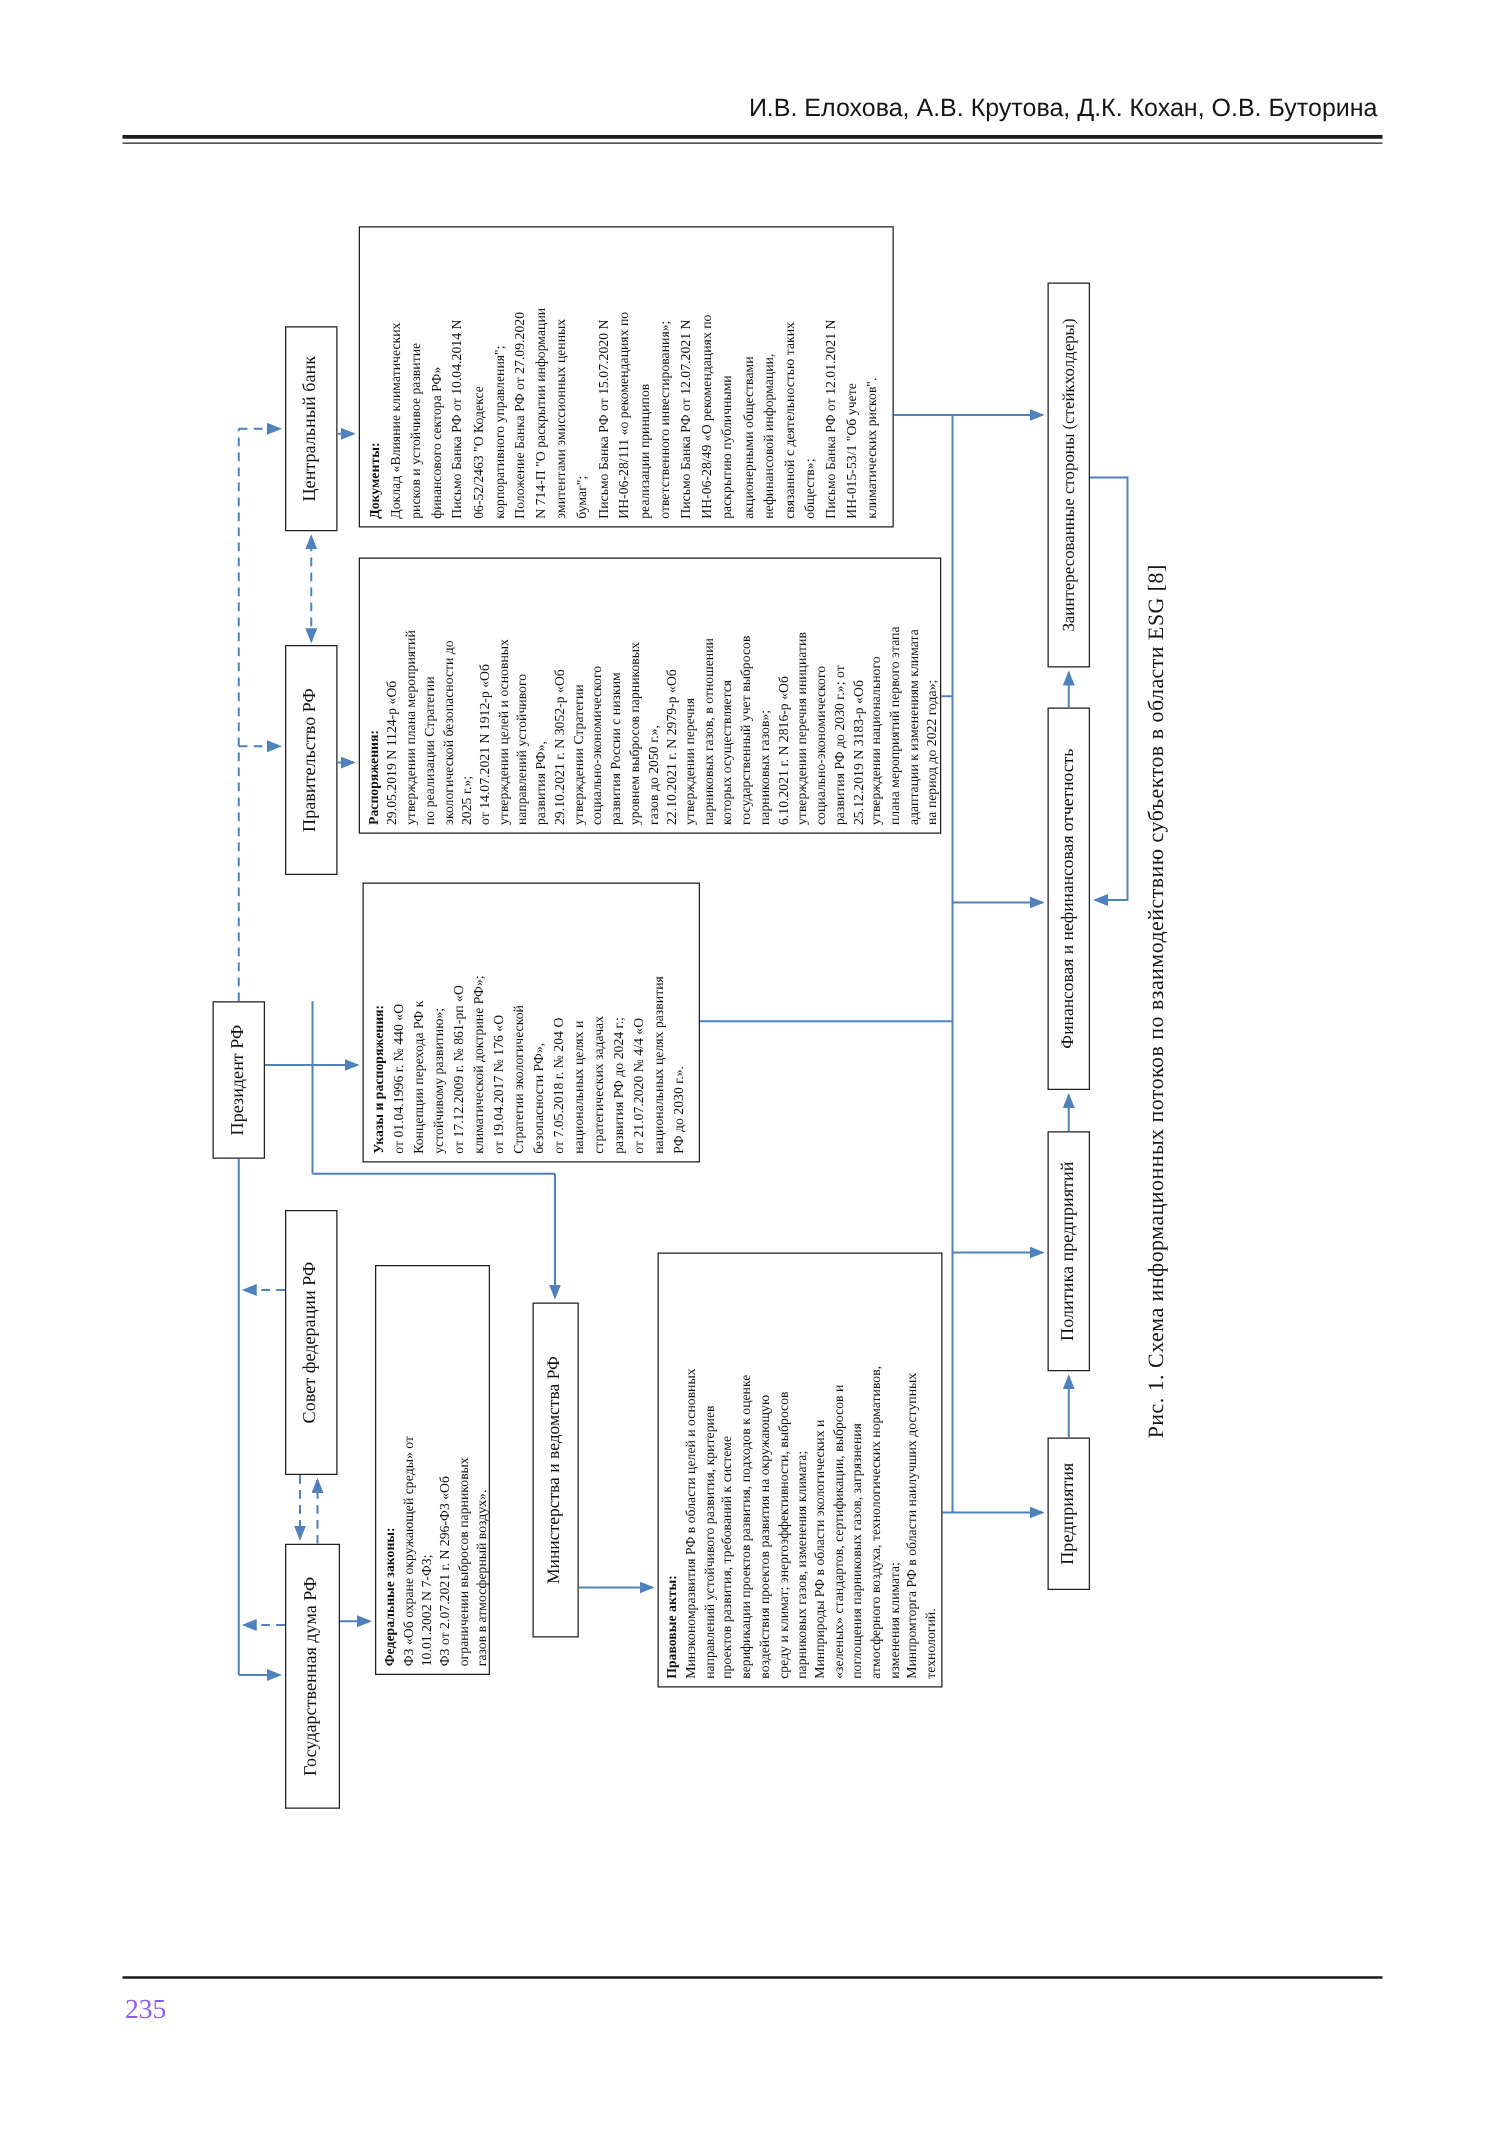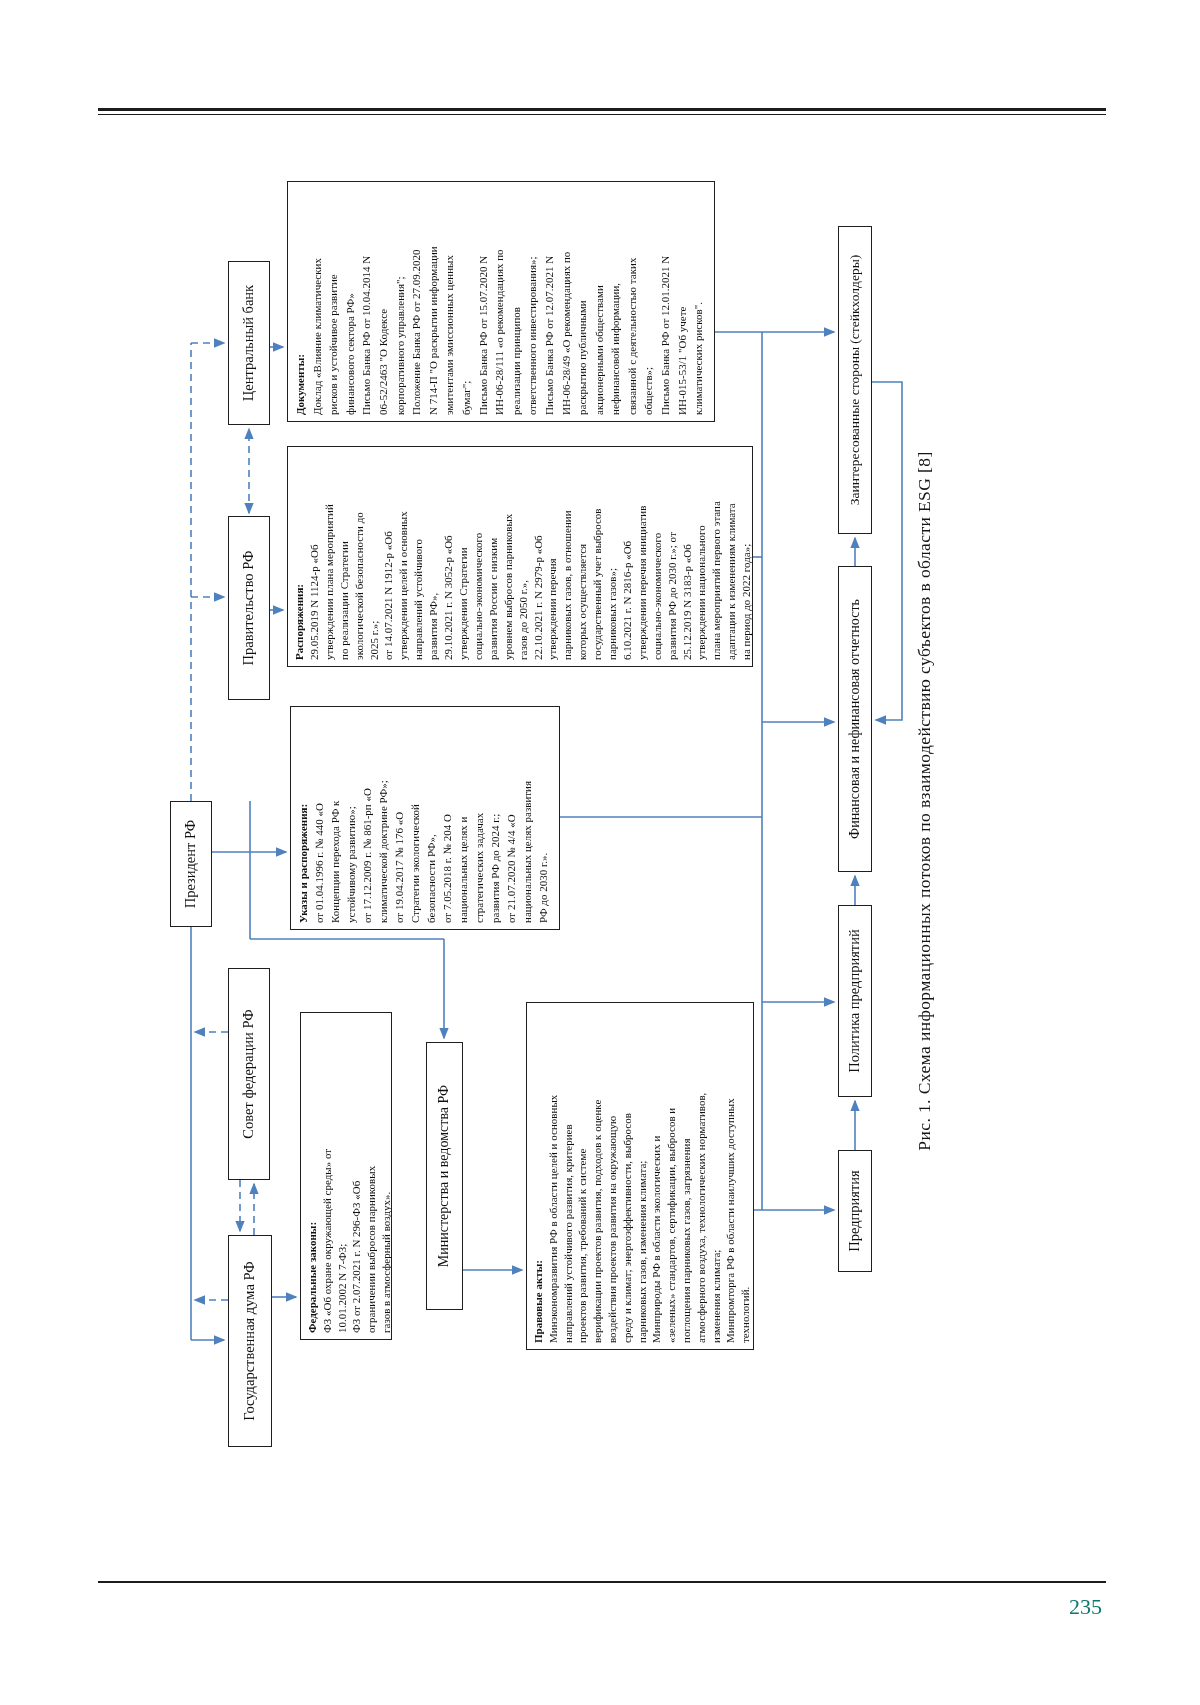--- a/index.html
+++ b/index.html
@@ -5,22 +5,22 @@
   html,body{margin:0;padding:0;background:#ffffff;}
   #page{position:relative;width:1200px;height:1705px;background:#fff;overflow:hidden;
         font-family:"Liberation Serif",serif;color:#111;}
   
   .authors{position:absolute;top:76px;left:100px;width:1002px;text-align:right;
            font-family:"Liberation Sans",sans-serif;font-size:20px;color:#151515;}
   .header-rule{position:absolute;top:108px;left:98px;width:1008px;height:3px;
                border-top:3px solid #1c1c1c;border-bottom:1px solid #1c1c1c;}
   
   .footer-rule{position:absolute;top:1581px;left:98px;width:1008px;border-top:2px solid #1c1c1c;}
-  .pagenum{position:absolute;top:1594px;left:100px;width:1002px;text-align:right;
-           font-size:22px;color:#0f766e;font-family:Liberation Serif, serif;}
+  .pagenum{position:absolute;top:1594px;left:100px;width:1002px;text-align:left;
+           font-size:22px;color:#8b5cf6;font-family:Liberation Serif, serif;}
   
   .fig{position:absolute;left:150px;top:1462px;width:1322px;height:822px;
        transform:rotate(-90deg);transform-origin:0 0;}
   .node{position:absolute;border:1.4px solid #1f1f1f;background:#fff;display:flex;
         align-items:center;justify-content:center;text-align:center;font-size:14.5px;
         line-height:1.05;padding:2px 3px;box-sizing:border-box;}
   .docbox{position:absolute;border:1.4px solid #1f1f1f;background:#fff;box-sizing:border-box;
           padding:4px 6px 2px 6px;font-size:11px;overflow:hidden;}
   .docbox .tl{white-space:nowrap;}
   .docbox .tl:first-child{font-weight:bold;}
@@ -30,20 +30,21 @@
   .lh168 .tl{line-height:16.6px;}
   .caption{position:absolute;left:0;top:764px;width:1322px;text-align:center;
            font-size:17.5px;letter-spacing:0.4px;color:#151515;}
   svg.links{position:absolute;left:0;top:0;pointer-events:none;}
 </style>
 </head>
 <body>
 
 <div id="page">
 
+  <div class="authors">И.В. Елохова, А.В. Крутова, Д.К. Кохан, О.В. Буторина</div>
   <div class="header-rule"></div>
 
   <div class="fig">
 
     <svg class="links" width="1322" height="822" viewBox="0 0 1322 822">
       <defs>
         <marker id="ah" markerWidth="9" markerHeight="8" refX="6.5" refY="3" orient="auto">
           <path d="M0,0 L7.5,3 L0,6 z" fill="#4f81bd"></path>
         </marker>
         <marker id="ahr" markerWidth="9" markerHeight="8" refX="6.5" refY="3" orient="auto-start-reverse">

